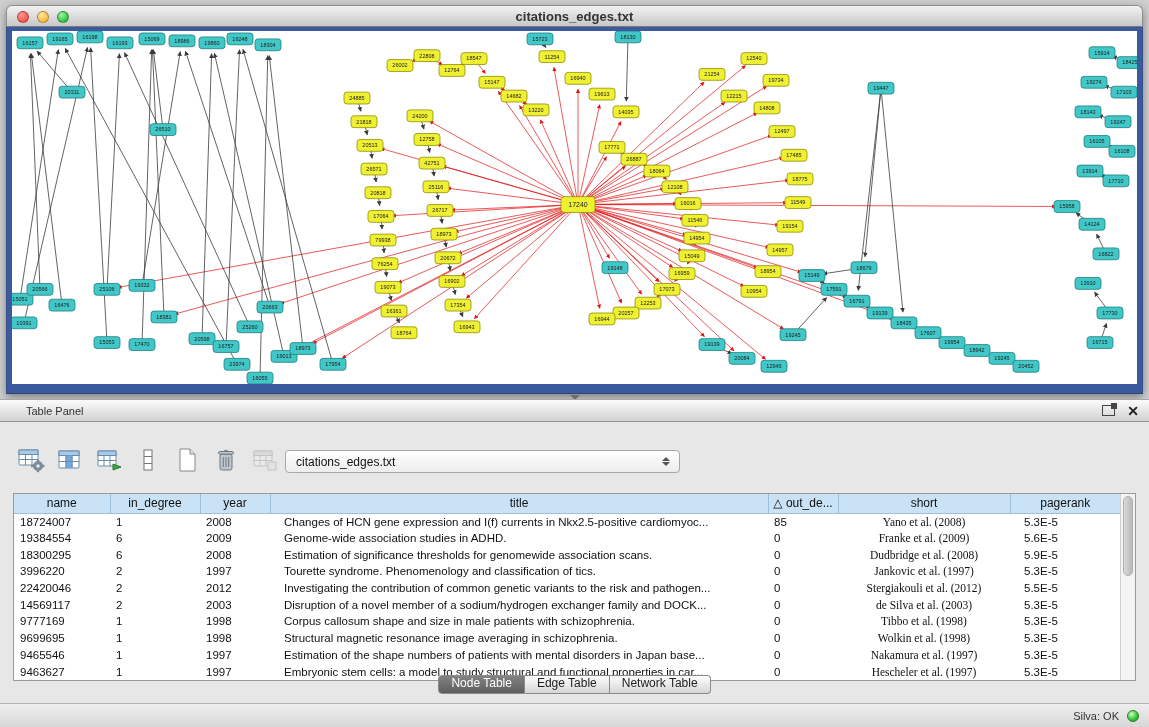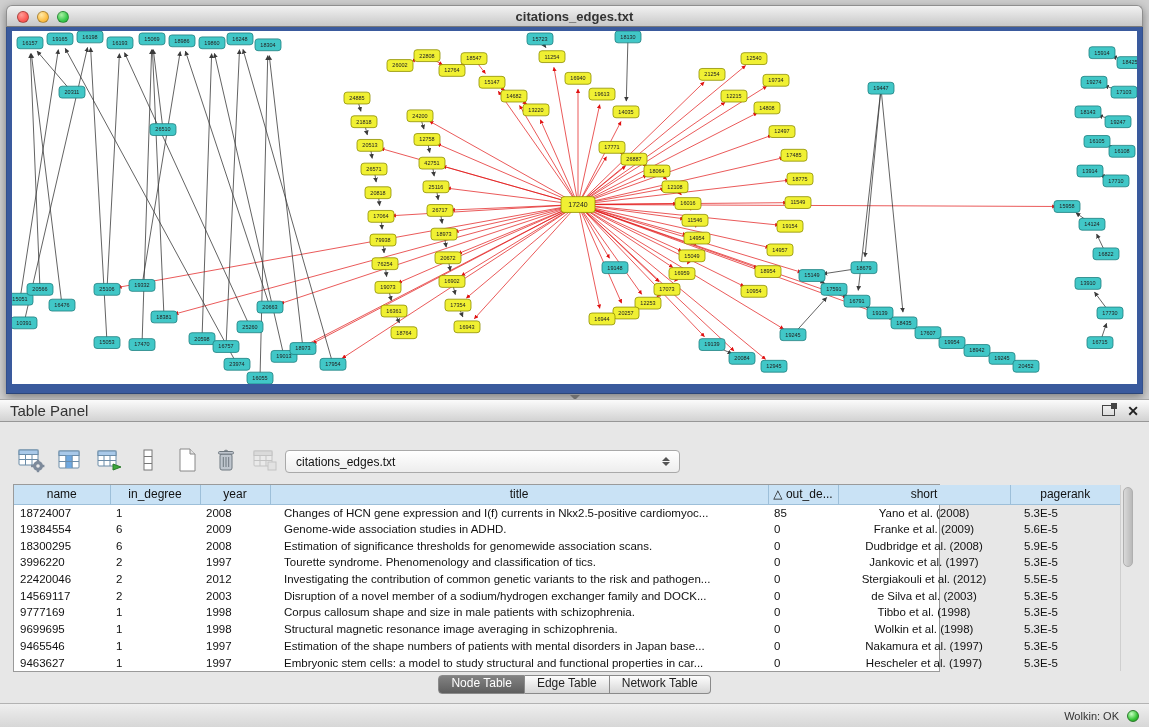--- a/index.html
+++ b/index.html
@@ -24,21 +24,21 @@
   .graph-canvas { width:100%; height:100%; background:#FFFFFF; display:block; }
 
   
   .splitter-notch { position:absolute; left:570px; top:395px; width:0; height:0;
     border-left:5px solid transparent; border-right:5px solid transparent; border-top:5px solid #6E6E6E; }
 
   
   .panel-header { position:absolute; top:399px; left:0; width:1149px; height:23px;
     background:linear-gradient(#FBFBFB,#D2D2D2); border-top:1px solid #A8A8A8; border-bottom:1px solid #979797;
     display:flex; align-items:center; }
-  .panel-header .ph-title { font-size:15px; color:#333; margin-left:10px; flex:1; }
+  .panel-header .ph-title { font-size:11px; color:#333; margin-left:26px; flex:1; }
   .ph-icons { display:flex; align-items:center; gap:12px; margin-right:10px; }
   .float-icon { width:13px; height:11px; border:1.5px solid #444; position:relative; }
   .float-icon::after { content:""; position:absolute; right:-3px; top:-3px; width:6px; height:6px; background:#444; }
   .close-icon { font-size:14px; font-weight:bold; color:#222; line-height:1; cursor:default; }
 
   .panel-body { position:absolute; top:422px; left:0; width:1149px; height:281px; background:#E7E7E7; }
 
   
   .toolbar { position:absolute; top:22px; left:16px; height:32px; display:flex; align-items:center; gap:9px; }
   .tbtn { width:30px; height:28px; display:flex; align-items:center; justify-content:center; }
@@ -46,29 +46,29 @@
   .dropdown { position:absolute; top:28px; left:285px; width:395px; height:23px;
     background:linear-gradient(#FFFFFF,#EDEDED); border:1px solid #A9A9A9; border-radius:4px;
     display:flex; align-items:center; font-size:12px; color:#111; }
   .dropdown .dd-text { flex:1; padding-left:10px; }
   .dd-arrows { width:18px; display:flex; flex-direction:column; align-items:center; gap:1px; margin-right:4px; }
   .dd-arrows i { display:block; width:0; height:0; border-left:4px solid transparent; border-right:4px solid transparent; }
   .dd-up { border-bottom:4px solid #555; }
   .dd-down { border-top:4px solid #555; }
 
   
-  .table-area { position:absolute; top:62px; left:13px; width:927px; height:188px;
+  .table-area { position:absolute; top:71px; left:13px; width:1123px; height:188px;
     background:#fff; border:1px solid #9A9A9A; display:flex; }
   table { border-collapse:collapse; table-layout:fixed; width:1106px; }
   th { height:19px; background:#C9E2F5; border:1px solid #9DBFD9; border-top:none;
     font-size:12px; font-weight:normal; color:#111; text-align:center; overflow:hidden; white-space:nowrap; }
   th:first-child { border-left:none; } th:last-child { border-right:none;margin-top:32px; }
   td { height:16.5px; font-size:11.5px; color:#111; white-space:nowrap; overflow:hidden; padding:0 2px 0 6px; }
   td.c3 { padding-left:14px; }
-  td.c5 { text-align:center; padding-left:2px; }
+  td.c5 { text-align:center; padding-left:2px;font-family:Liberation Serif, serif; }
   td.c6 { padding-left:14px; }
   .vscroll { width:15px; background:#F4F4F4; border-left:1px solid #CFCFCF; position:relative; }
   .vscroll .thumb { position:absolute; top:2px; left:2px; width:10px; height:80px; border-radius:6px;
     background:linear-gradient(90deg,#D9D9D9,#B9B9B9); border:1px solid #AFAFAF; }
 
   
   .tab-row { position:absolute; top:253px; left:0; width:100%; display:flex; justify-content:center; }
   .tab { padding:0 12px; font-size:12px; height:19px; line-height:15px; color:#222;
     background:linear-gradient(#FDFDFD,#D6D6D6); border:1px solid #8A8A8A; border-left:none; }
   .tab:first-child { border-left:1px solid #8A8A8A; border-radius:4px 0 0 4px; }
@@ -962,15 +962,15 @@
   </div>
 
   <div class="tab-row" id="tab-row">
       <div class="tab active">Node Table</div>
       <div class="tab">Edge Table</div>
       <div class="tab">Network Table</div>
     </div>
 </div>
 
 <div class="status-bar">
-  <span class="mem">Wolkin: OK</span>
+  <span class="mem">Silva: OK</span>
   <span class="green-dot"></span>
 </div>
 
 </body></html>

